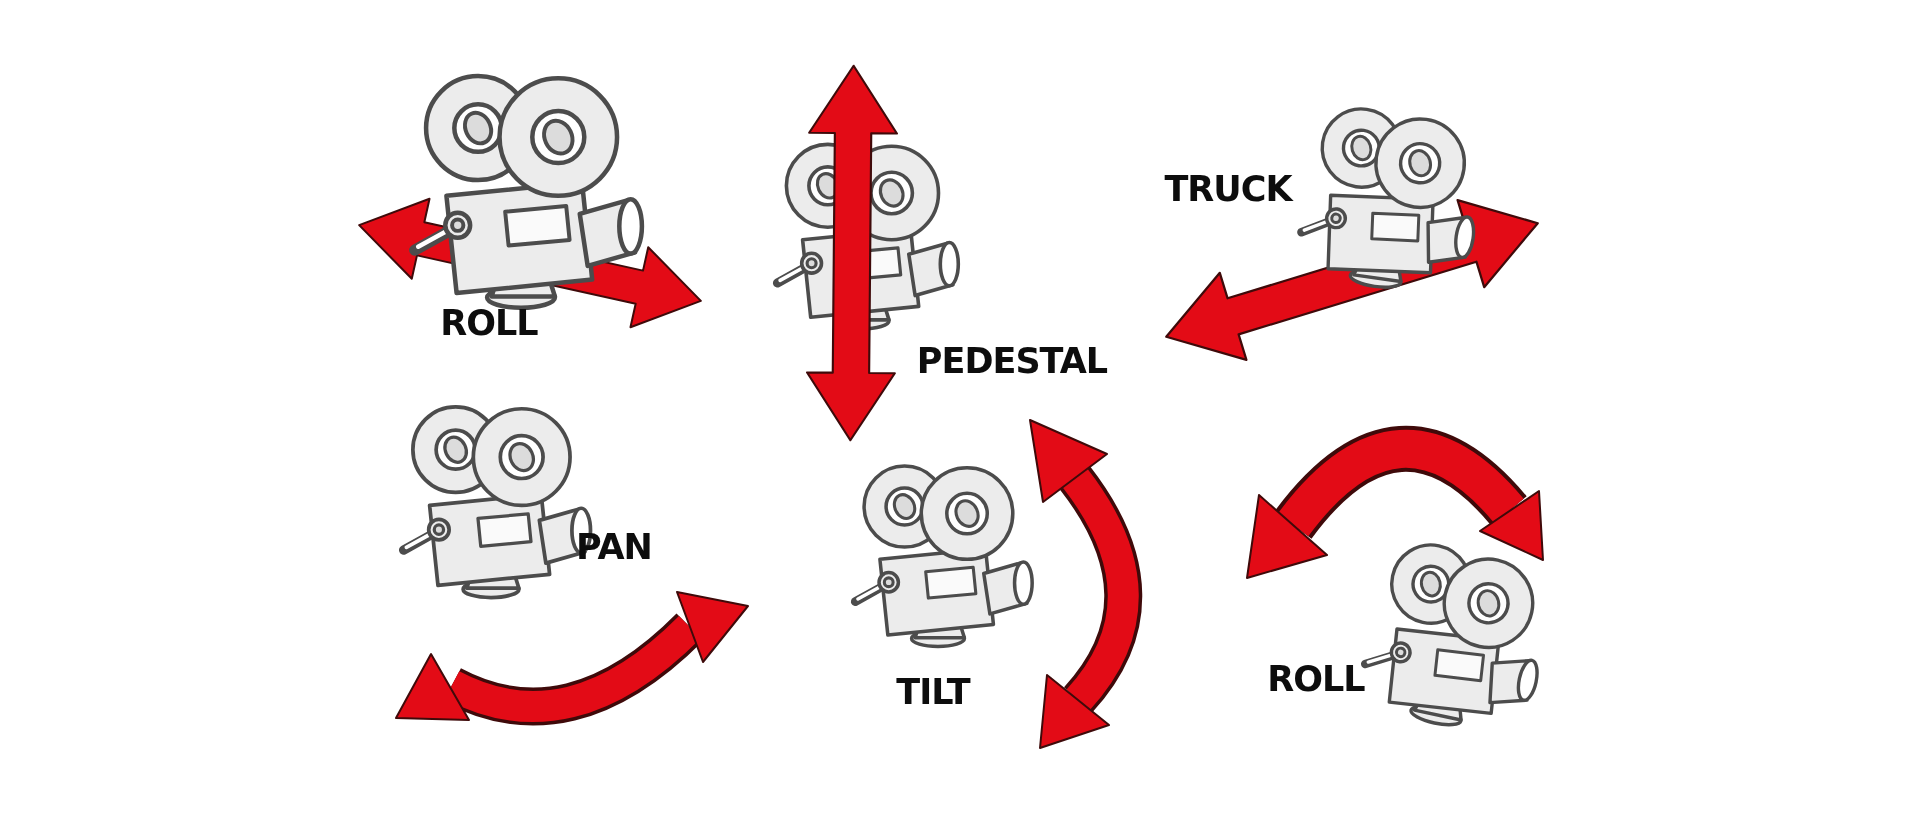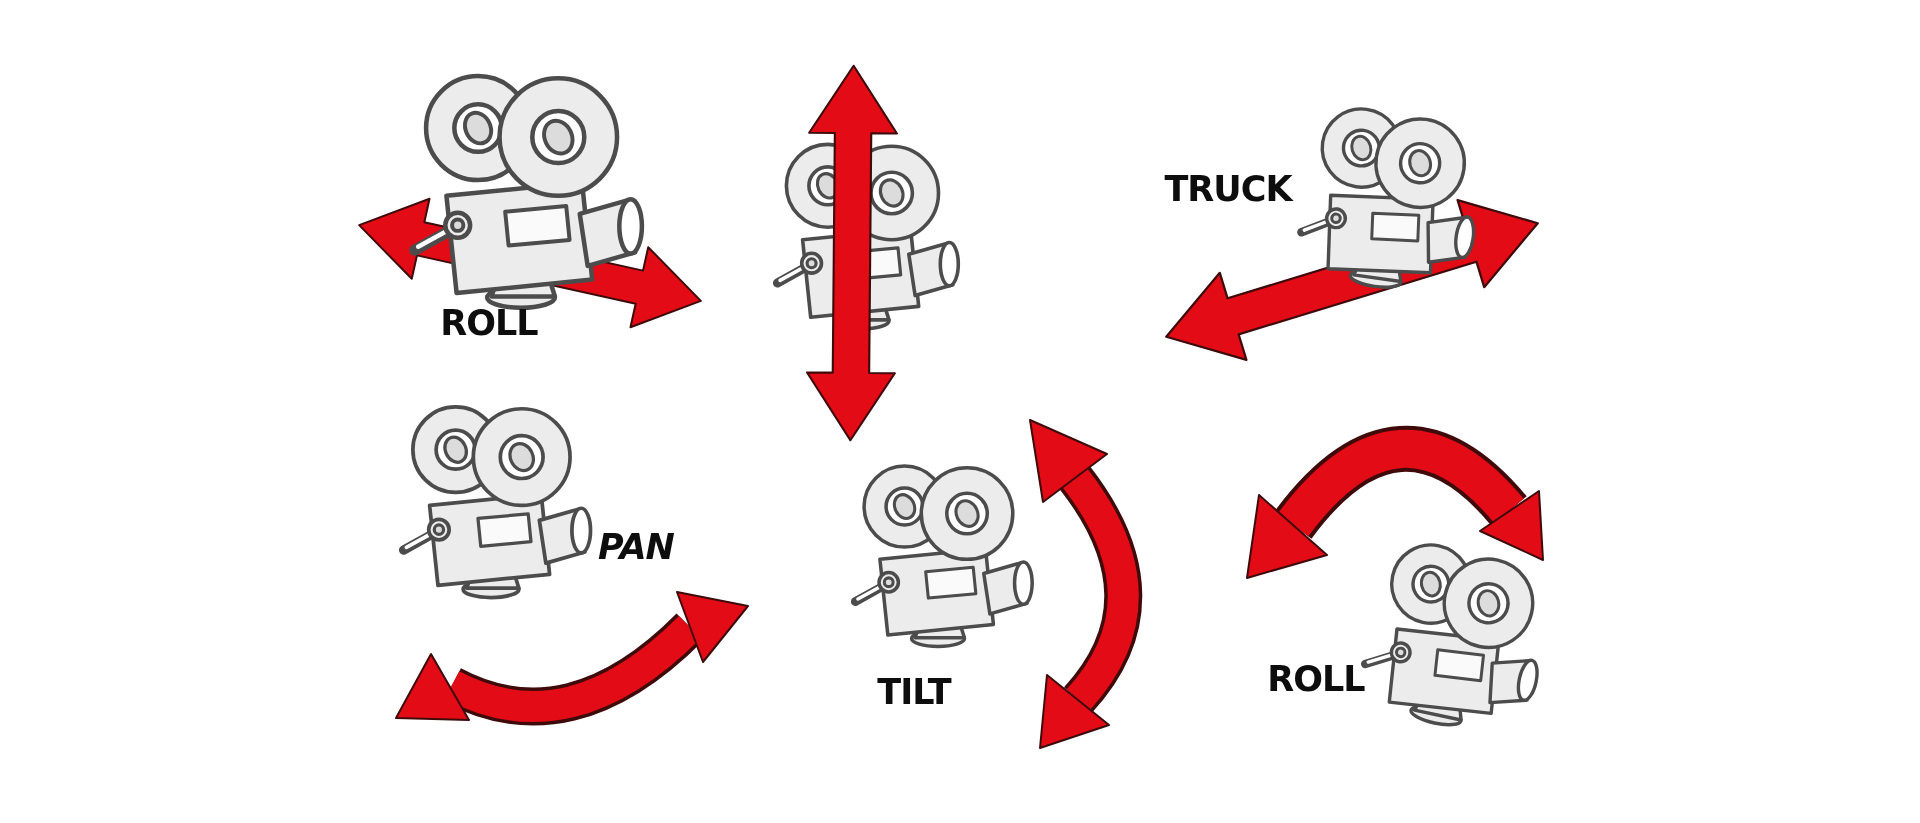--- a/index.html
+++ b/index.html
@@ -97,18 +97,19 @@
     <g>
       <path class="bandu" stroke-width="46" d="M 1293 525 Q 1400 380 1509 511"></path>
       <path class="band" stroke-width="38" d="M 1293 525 Q 1400 380 1509 511"></path>
       <polygon class="arrow" points="1247,578 1259,495 1327,555"></polygon>
       <polygon class="arrow" points="1543,560 1480,531 1539,491"></polygon>
       <use href="#cam" transform="translate(1368 538) scale(0.85) rotate(12 105 115)"></use>
     </g>
   </svg>
 
   <div class="label" style="left:489px;top:323px;">ROLL</div>
+  <div class="label" style="left:1012px;top:361px;">PEDESTAL</div>
   <div class="label" style="left:1228px;top:189px;">TRUCK</div>
-  <div class="label" style="left:636px;top:547px;font-style:italic;">PAN</div>
-  <div class="label" style="left:914px;top:692px;">TILT</div>
+  <div class="label" style="left:614px;top:547px;">PAN</div>
+  <div class="label" style="left:933px;top:692px;">TILT</div>
   <div class="label" style="left:1316px;top:679px;">ROLL</div>
 
 </div>
 
 </body></html>

